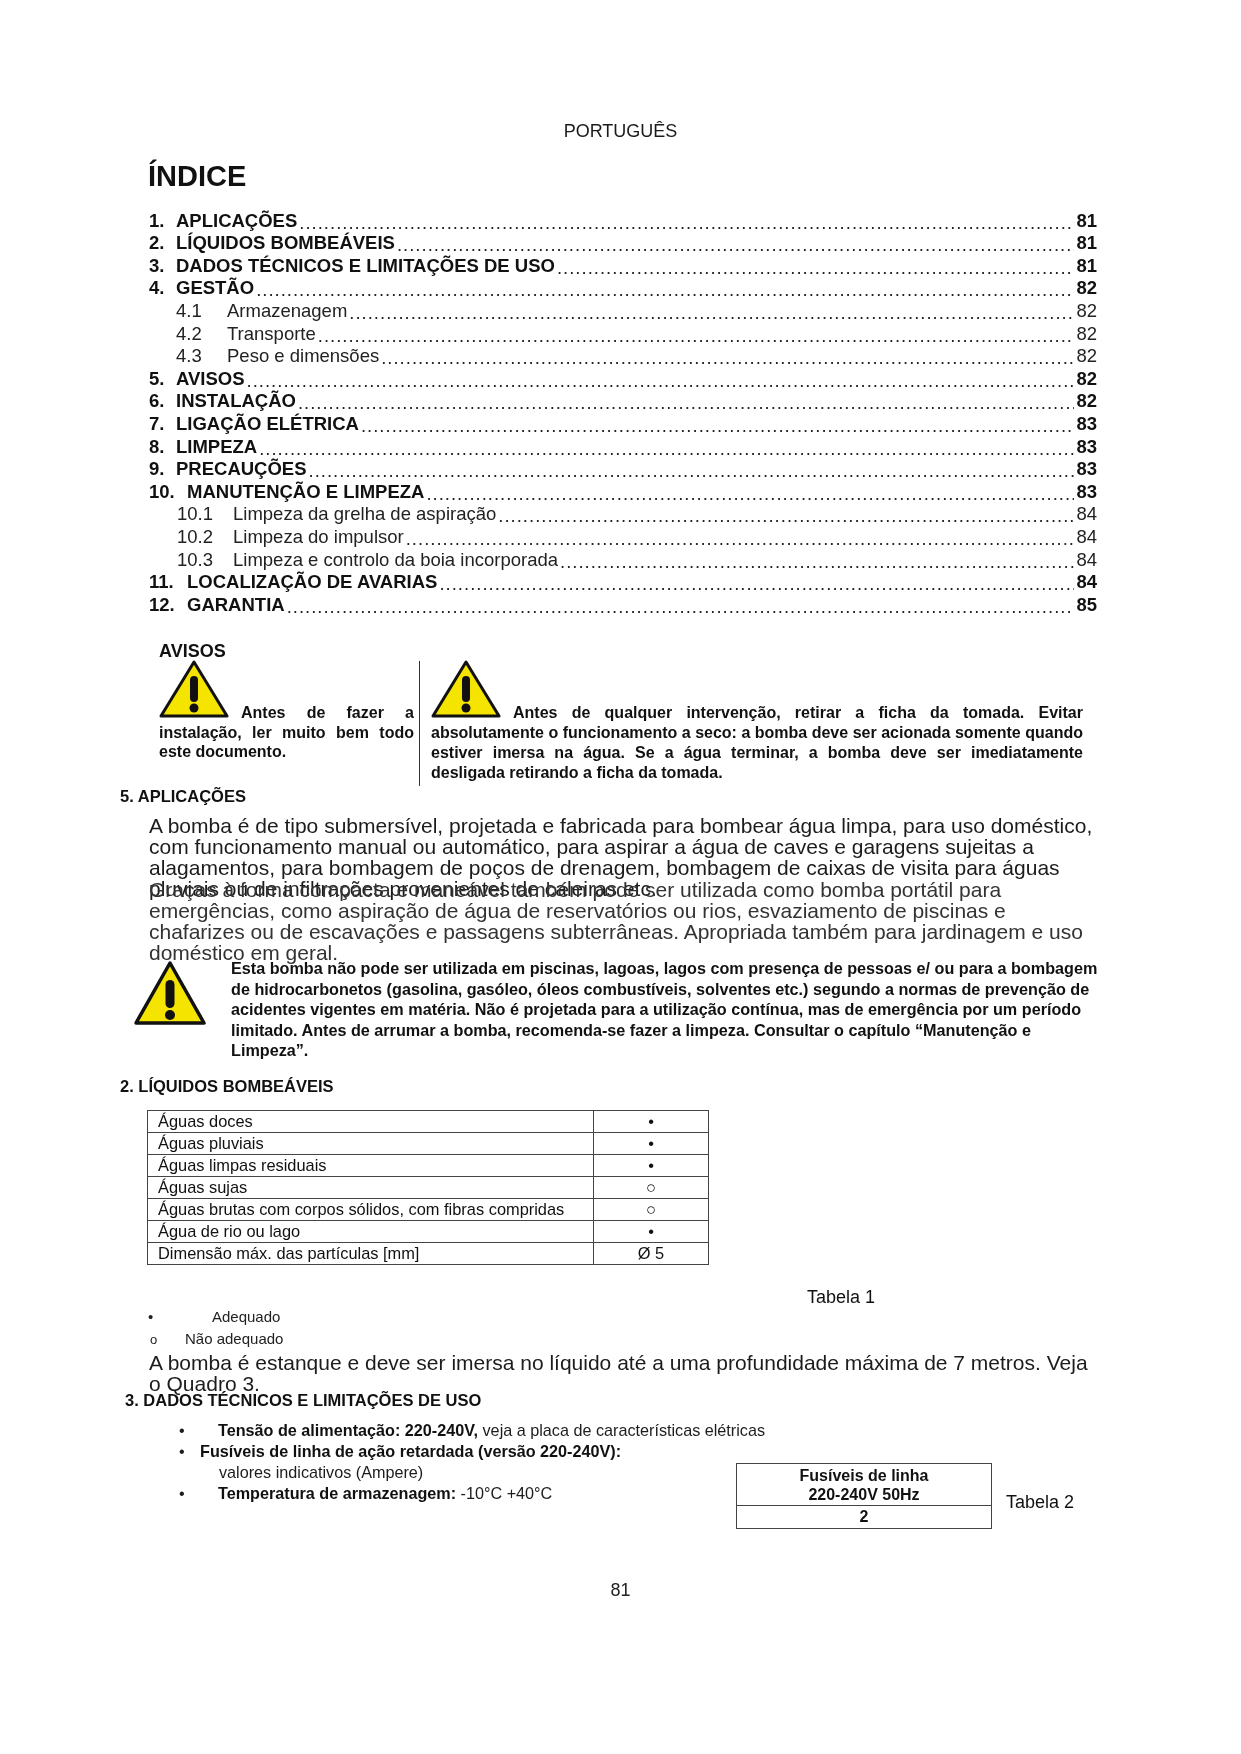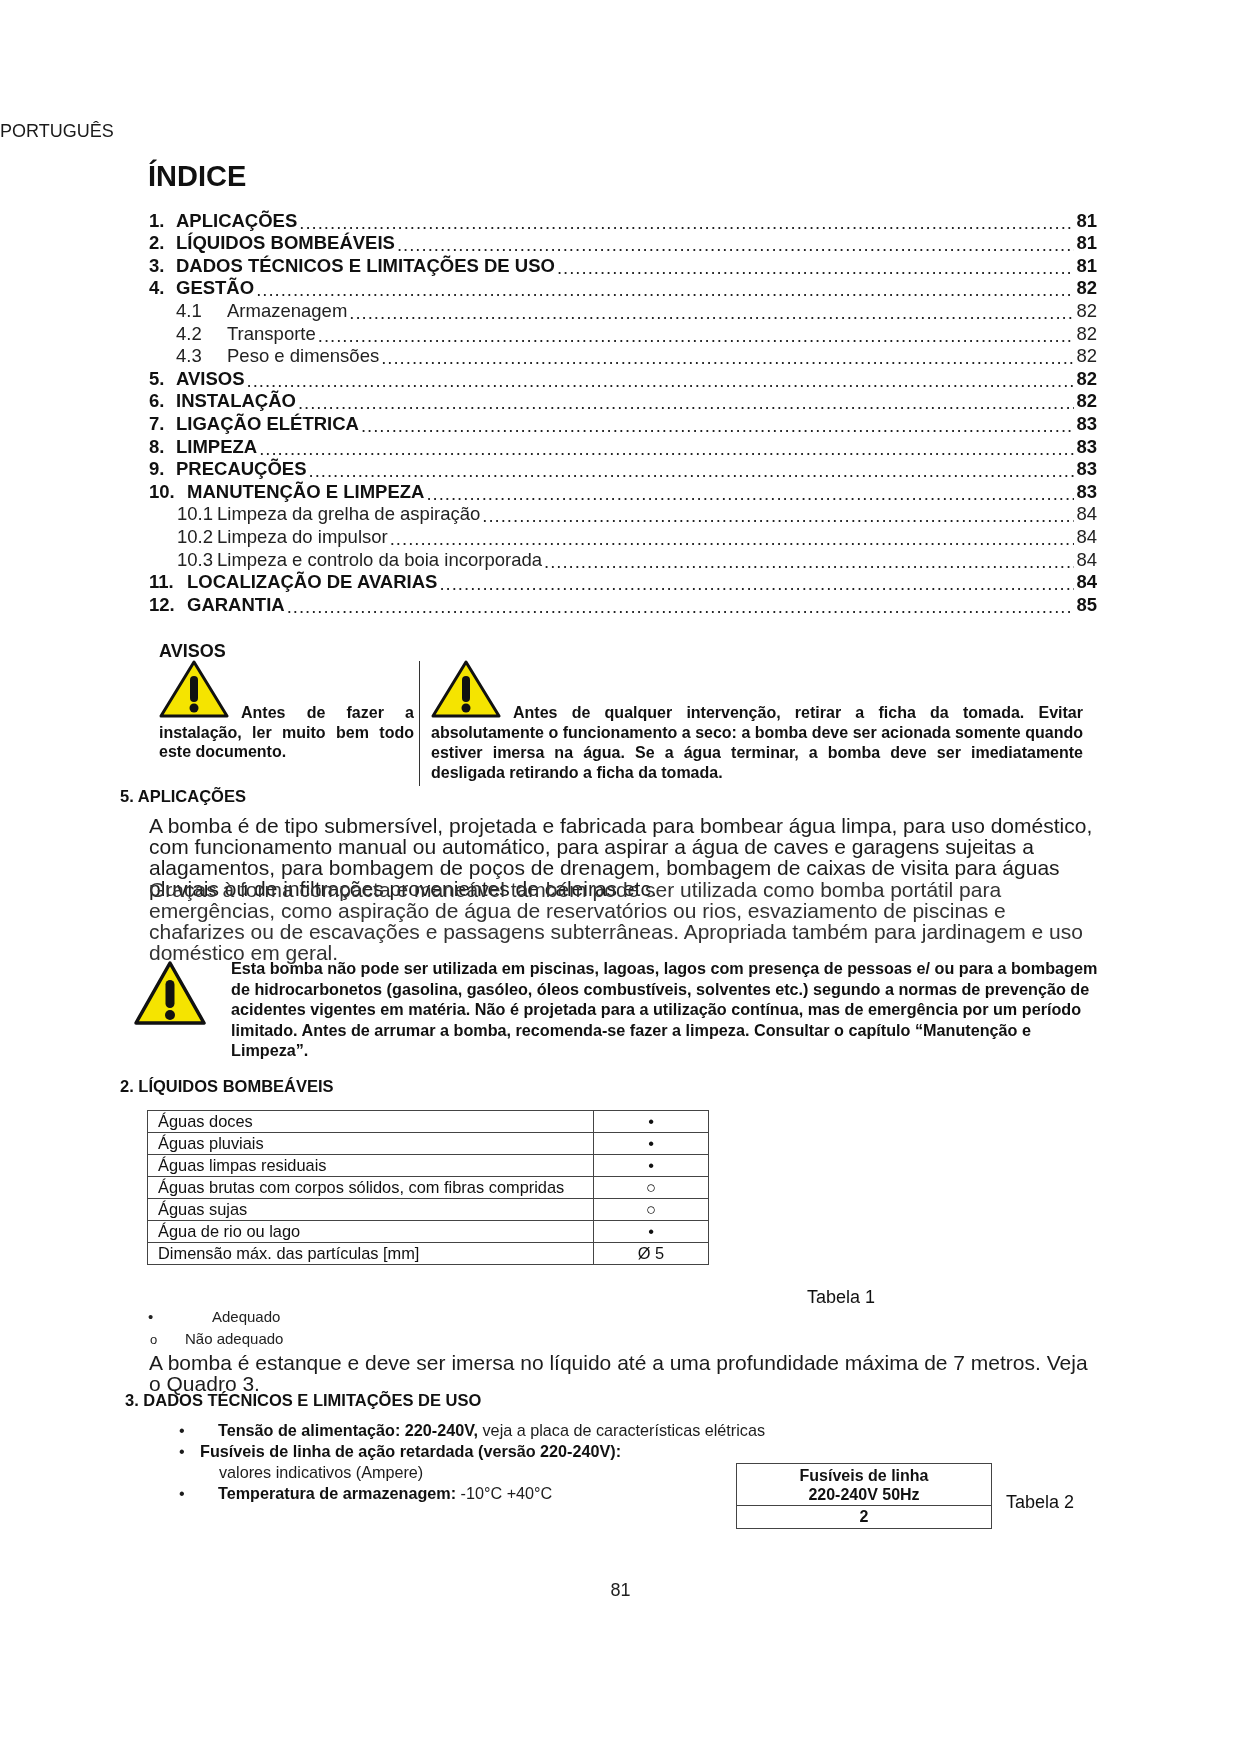--- a/index.html
+++ b/index.html
@@ -1,28 +1,28 @@
 <!DOCTYPE html>
 <html><head>
 <meta charset="utf-8">
 <style>
   html, body { margin: 0; padding: 0; background: #ffffff; }
   body { width: 1241px; height: 1754px; position: relative; overflow: hidden; color: #111; font-family: "Liberation Sans", sans-serif; }
   .abs { position: absolute; }
-  .lang { left: 0; width: 1241px; top: 121px; text-align: left; font-size: 18px; color: #1a1a1a; }
+  .lang { left: 0; width: 1241px; top: 121px; text-align: center; font-size: 18px; color: #1a1a1a; }
   .indice { left: 148px; top: 160px; font-size: 29px; font-weight: bold; }
   .toc { left: 149px; top: 209px; width: 948px; }
   .toc-row { display: flex; align-items: flex-end; height: 22.6px; font-size: 18.5px; line-height: 22px; white-space: nowrap; }
   .toc-row.main { font-weight: bold; }
   .toc-row.sub { font-weight: normal; color: #222; }
   .toc-row .num { display: inline-block; }
   .toc-row.main .num { width: 27px; }
   .toc-row.main.two .num { width: 38px; }
   .toc-row.sub .num { width: 51px; padding-left: 27px; }
-  .toc-row.sub.ten .num { width: auto; padding-left: 28px; padding-right: 4px; }
+  .toc-row.sub.ten .num { width: auto; padding-left: 28px; padding-right: 20px; }
   .toc-row .dots { flex: 1; overflow: hidden; margin: 0 2px; font-weight: normal; letter-spacing: 1px; color: #222; height: 20px; line-height: 22px; }
   .toc-row .dots::before { content: "........................................................................................................................................................................................................................................................................"; }
   .toc-row .page { text-align: right; }
 
   .avisos-title { left: 159px; top: 641px; font-size: 18px; font-weight: bold; }
   .aviso-left { left: 159px; top: 660px; width: 255px; font-size: 16px; font-weight: bold; line-height: 19.5px; text-align: justify; }
   .aviso-right { left: 431px; top: 660px; width: 652px; font-size: 16px; font-weight: bold; line-height: 20px; text-align: justify; }
   .divider-v { left: 419px; top: 661px; width: 1px; height: 125px; background: #333; }
   .icon-inline { display: inline-block; vertical-align: bottom; margin-right: 12px; }
 
@@ -228,25 +228,25 @@
       </tr>
       <tr>
         <td class="c1">Águas pluviais</td>
         <td class="c2">•</td>
       </tr>
       <tr>
         <td class="c1">Águas limpas residuais</td>
         <td class="c2">•</td>
       </tr>
       <tr>
+        <td class="c1">Águas sujas</td>
+        <td class="c2">○</td>
+      </tr>
+      <tr>
         <td class="c1">Águas brutas com corpos sólidos, com fibras compridas</td>
-        <td class="c2">○</td>
-      </tr>
-      <tr>
-        <td class="c1">Águas sujas</td>
         <td class="c2">○</td>
       </tr>
       <tr>
         <td class="c1">Água de rio ou lago</td>
         <td class="c2">•</td>
       </tr>
       <tr>
         <td class="c1">Dimensão máx. das partículas [mm]</td>
         <td class="c2">Ø 5</td>
       </tr>

